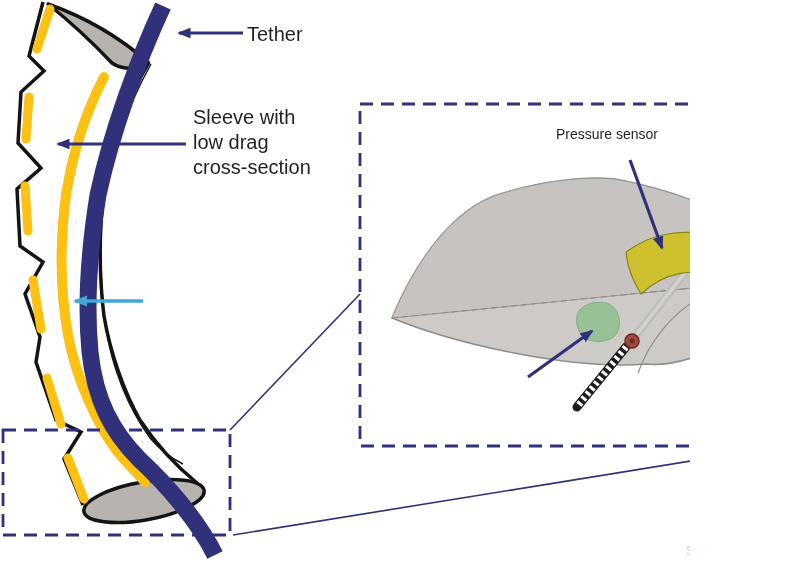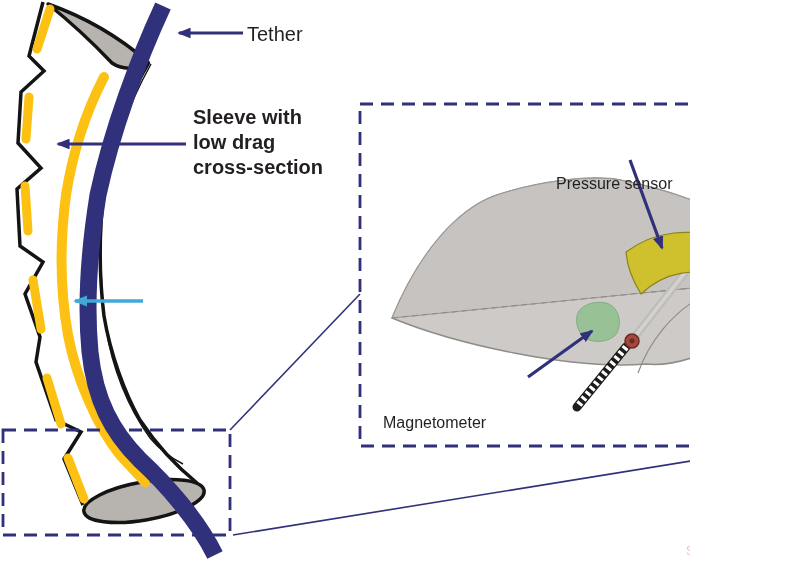--- a/index.html
+++ b/index.html
@@ -6,22 +6,22 @@
     --navy:#30317a; --yellow:#fdc113; --cyan:#41a8da;
     --cap-gray:#b7b4b0; --body-gray:#cdcac7; --patch:#cfc12d;
     --green:#98c295; --red:#a3473f; --text:#231f20; --pink:#f0bfc1;
   }
   html,body{margin:0;padding:0;background:#fff;}
   #stage{position:relative;width:690px;height:562px;background:#ffffff;overflow:hidden;
          font-family:"Liberation Sans","DejaVu Sans",sans-serif;color:var(--text);}
   #art{position:absolute;left:0;top:0;}
   .label{position:absolute;line-height:1.25;}
   .lbl-20{font-size:20px;}
-  .lbl-19{font-size:16px;margin-top:48px;}
-  .prelines{white-space:pre-line;font-weight:bold;}
+  .lbl-19{font-size:14px;}
+  .prelines{white-space:pre-line;}
   .tether-lbl{left:247px;top:22px;}
   .sleeve-lbl{left:193px;top:105px;line-height:25px;}
   .sensors-lbl{left:147px;top:268px;line-height:26.5px;}
   .pressure-lbl{left:556px;top:126px;}
   .magneto-lbl{left:383px;top:365px;}
   .wind-lbl{left:702px;top:379px;}
   .watermark{left:686px;top:544px;font-size:12px;letter-spacing:.5px;color:var(--pink);}
   
   .s-navy{stroke:var(--navy);} .f-navy{fill:var(--navy);}
   .s-cyan{stroke:var(--cyan);} .f-cyan{fill:var(--cyan);}
@@ -113,16 +113,15 @@
     <path d="M630,160 L662,248" class="s-navy" stroke-width="3.2" fill="none" marker-end="url(#ah-navy)"></path>
     <path d="M528,377 L592,331" class="s-navy" stroke-width="3.2" fill="none" marker-end="url(#ah-navy)"></path>
     <path d="M768,413 L698,413" class="s-navy" stroke-width="3.5" fill="none" marker-end="url(#ah-navy)"></path>
   </svg>
 
   <div class="label lbl-20 tether-lbl">Tether</div>
   <div class="label lbl-20 prelines sleeve-lbl">Sleeve with
 low drag
 cross-section</div>
   <div class="label lbl-19 pressure-lbl">Pressure sensor</div>
-  <div class="label lbl-19 magneto-lbl">Magnetometer</div>
   <div class="label lbl-19 wind-lbl">Wind</div>
   <div class="label watermark">SCIENCEAQ.COM</div>
 </div>
 
 </body></html>

